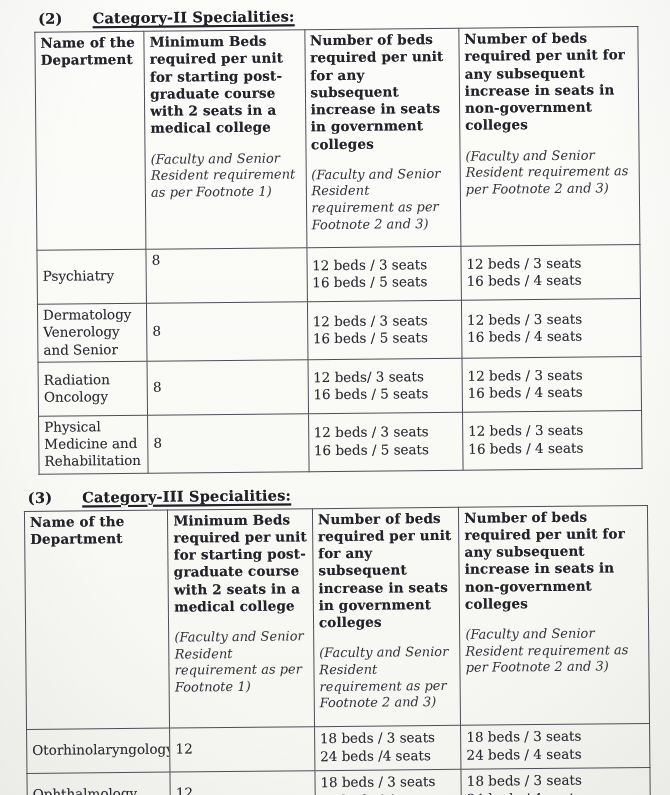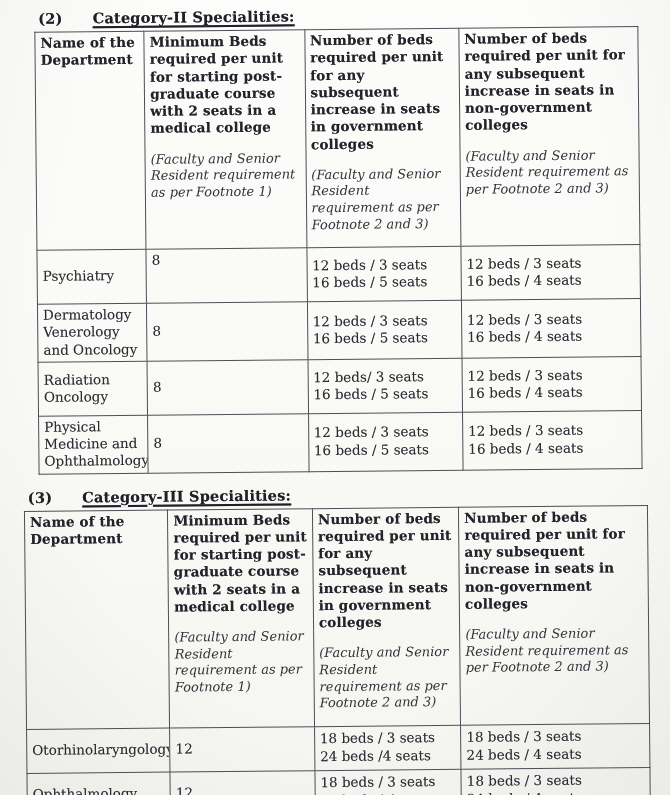--- a/index.html
+++ b/index.html
@@ -129,37 +129,37 @@
         </tr>
         <tr>
           <td class="c-name">Psychiatry</td>
           <td class="c-min" style="vertical-align:top">8</td>
           <td>12 beds / 3 seats
 16 beds / 5 seats</td>
           <td>12 beds / 3 seats
 16 beds / 4 seats</td>
         </tr>
         <tr>
-          <td class="c-name">Dermatology Venerology and Oncology</td>
+          <td class="c-name">Dermatology Venerology and Senior</td>
           <td class="c-min">8</td>
           <td>12 beds / 3 seats
 16 beds / 5 seats</td>
           <td>12 beds / 3 seats
 16 beds / 4 seats</td>
         </tr>
         <tr>
           <td class="c-name">Radiation Oncology</td>
           <td class="c-min">8</td>
           <td>12 beds/ 3 seats
 16 beds / 5 seats</td>
           <td>12 beds / 3 seats
 16 beds / 4 seats</td>
         </tr>
         <tr>
-          <td class="c-name">Physical Medicine and Ophthalmology</td>
+          <td class="c-name">Physical Medicine and Rehabilitation</td>
           <td class="c-min">8</td>
           <td>12 beds / 3 seats
 16 beds / 5 seats</td>
           <td>12 beds / 3 seats
 16 beds / 4 seats</td>
         </tr>
       </tbody>
         </table>
     </div>
 

